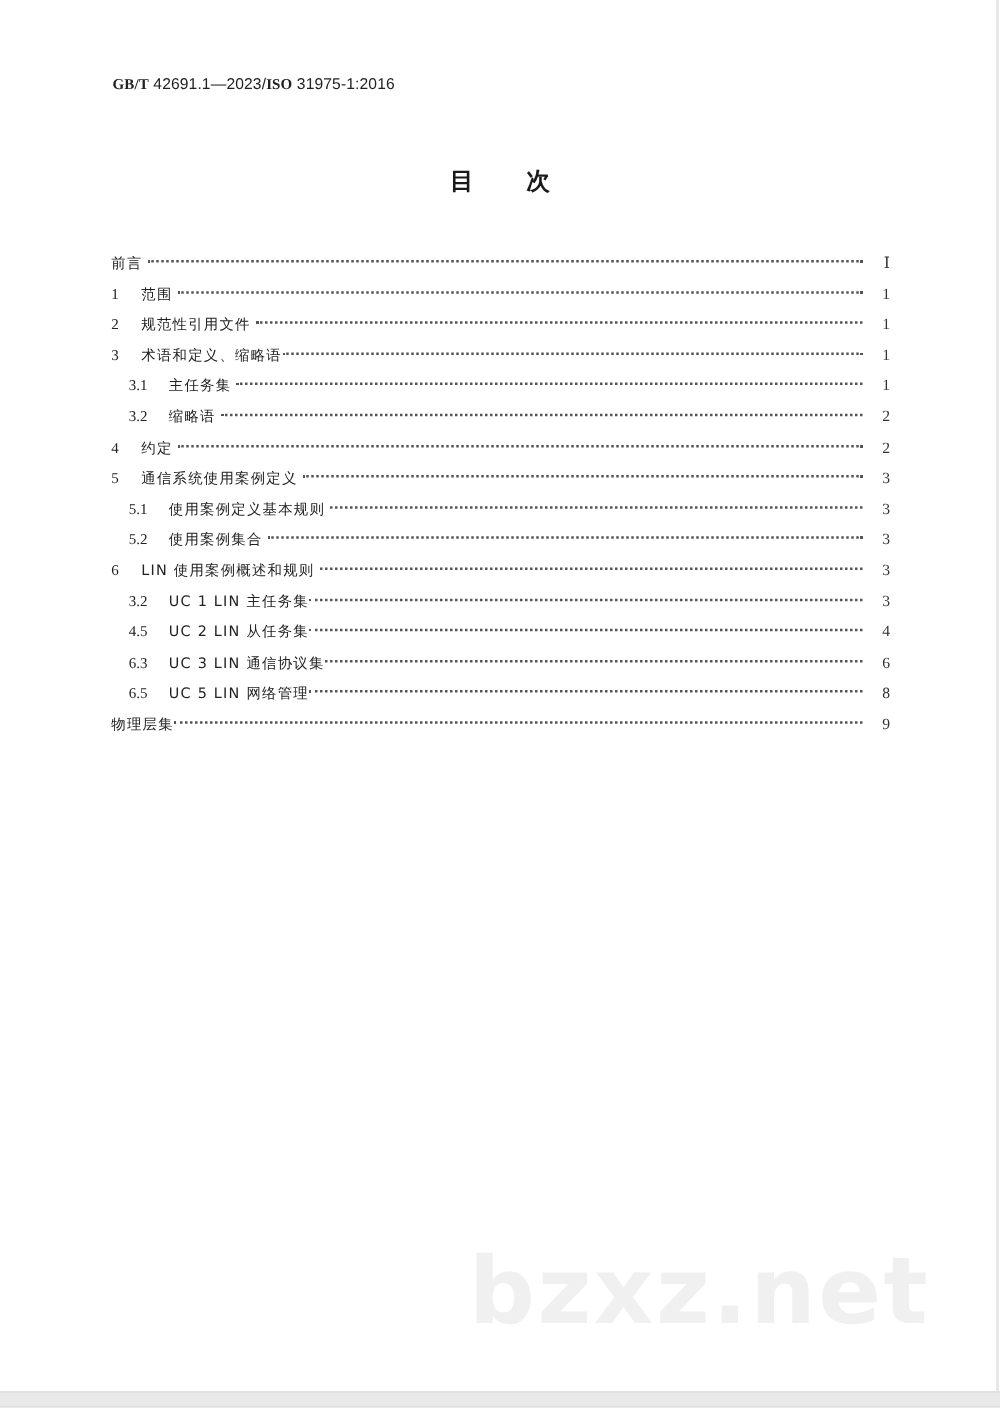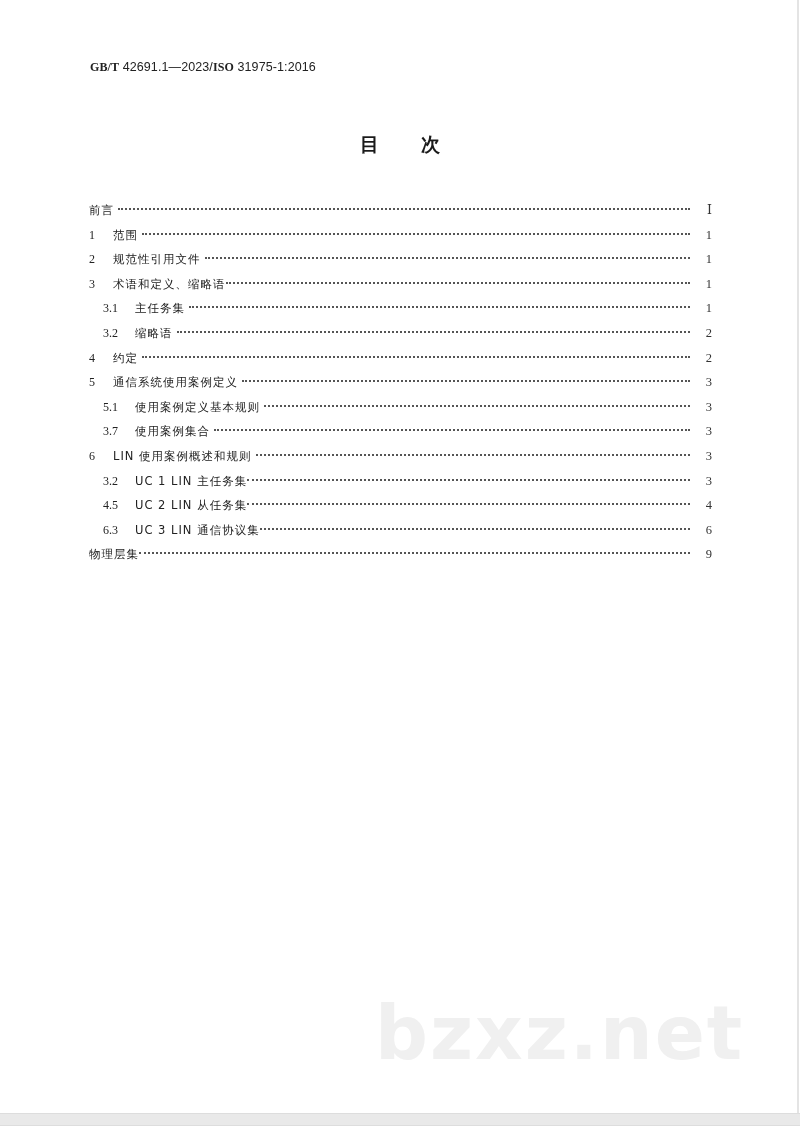--- a/index.html
+++ b/index.html
@@ -189,21 +189,21 @@
     </div>
 
     <div class="toc-row level-2">
       <span class="num">5.1</span>
       <span class="label">使用案例定义基本规则</span>
       <span class="leader"></span>
       <span class="page-ref">3</span>
     </div>
 
     <div class="toc-row level-2">
-      <span class="num">3.7</span>
+      <span class="num">5.2</span>
       <span class="label">使用案例集合</span>
       <span class="leader"></span>
       <span class="page-ref">3</span>
     </div>
 
     <div class="toc-row level-1">
       <span class="num">6</span>
       <span class="label">LIN 使用案例概述和规则</span>
       <span class="leader"></span>
       <span class="page-ref">3</span>
@@ -224,20 +224,26 @@
     </div>
 
     <div class="toc-row level-2">
       <span class="num">6.3</span>
       <span class="label">UC 3 LIN 通信协议集</span>
       <span class="leader tight"></span>
       <span class="page-ref">6</span>
     </div>
 
 
+    <div class="toc-row level-2">
+      <span class="num">6.5</span>
+      <span class="label">UC 5 LIN 网络管理</span>
+      <span class="leader tight"></span>
+      <span class="page-ref">8</span>
+    </div>
 
     <div class="toc-row level-0">
       <span class="label">物理层集</span>
       <span class="leader tight"></span>
       <span class="page-ref">9</span>
     </div>
 
   </div>
 
   <div class="watermark">bzxz.net</div>

